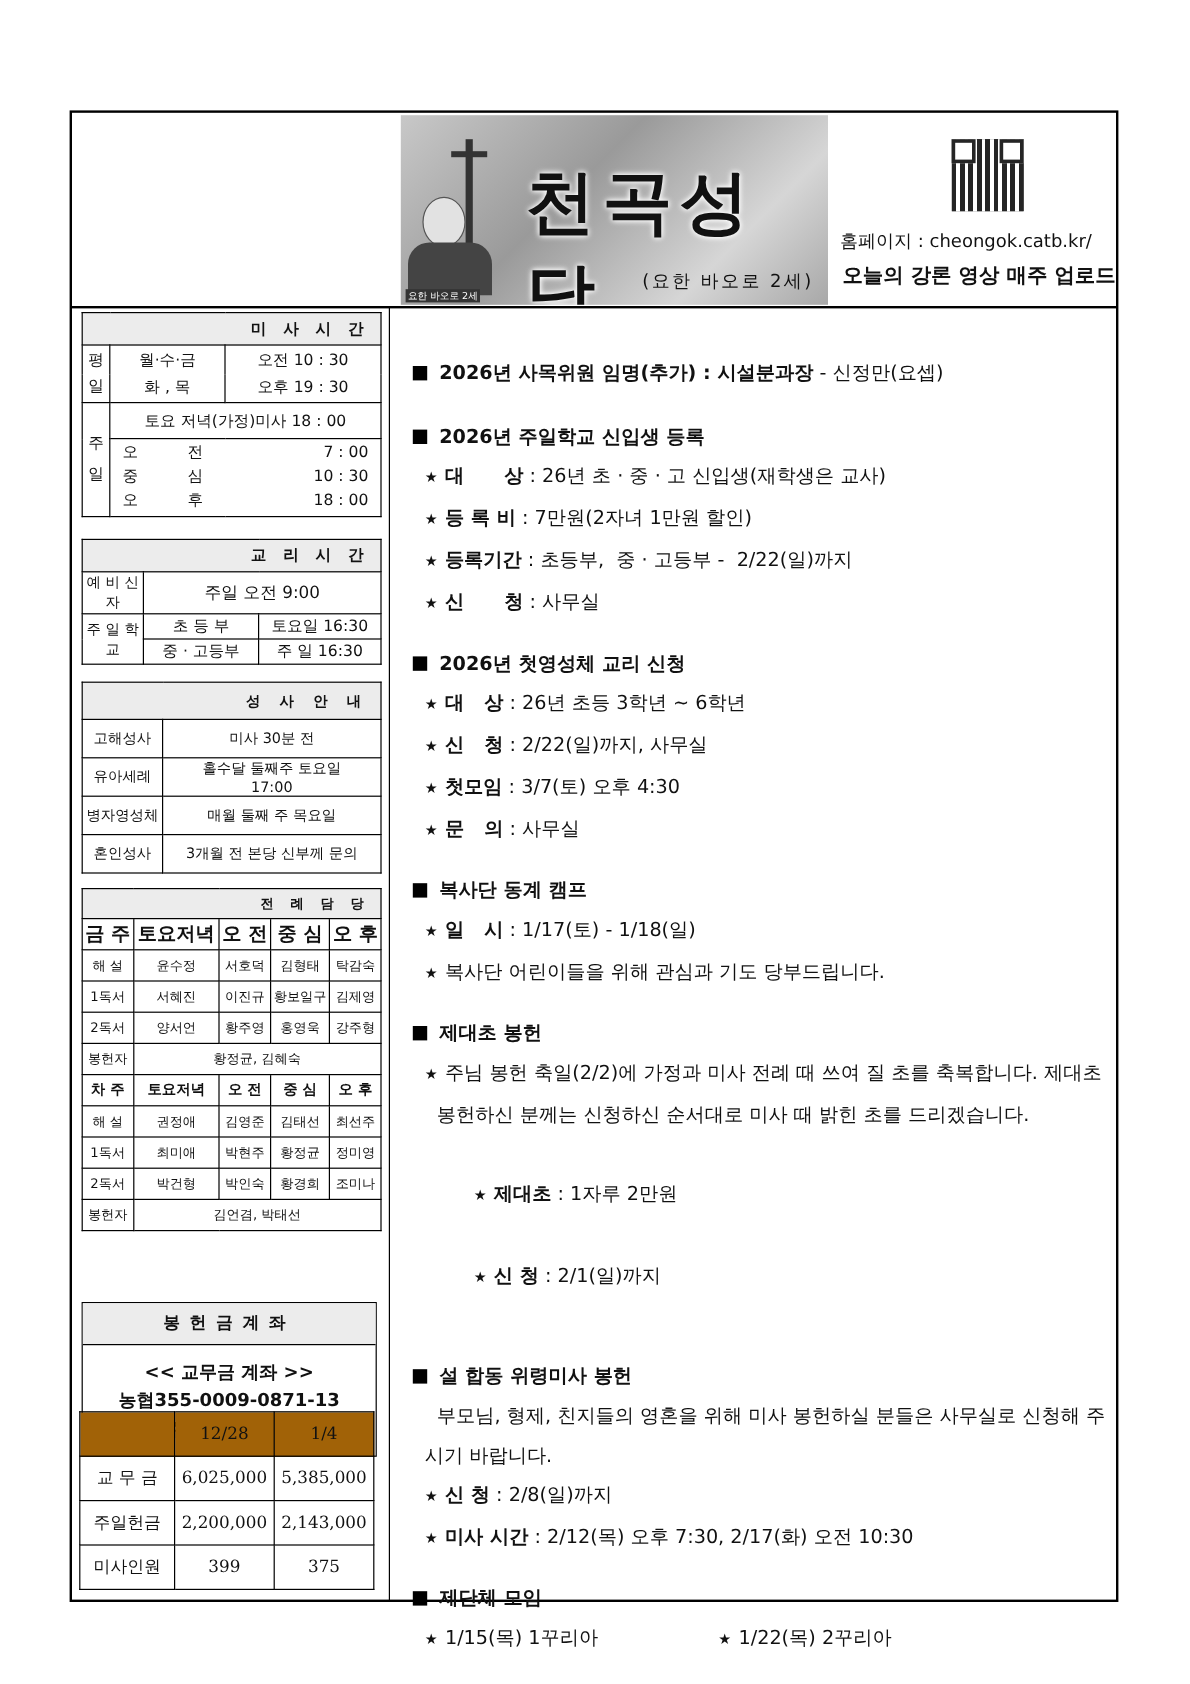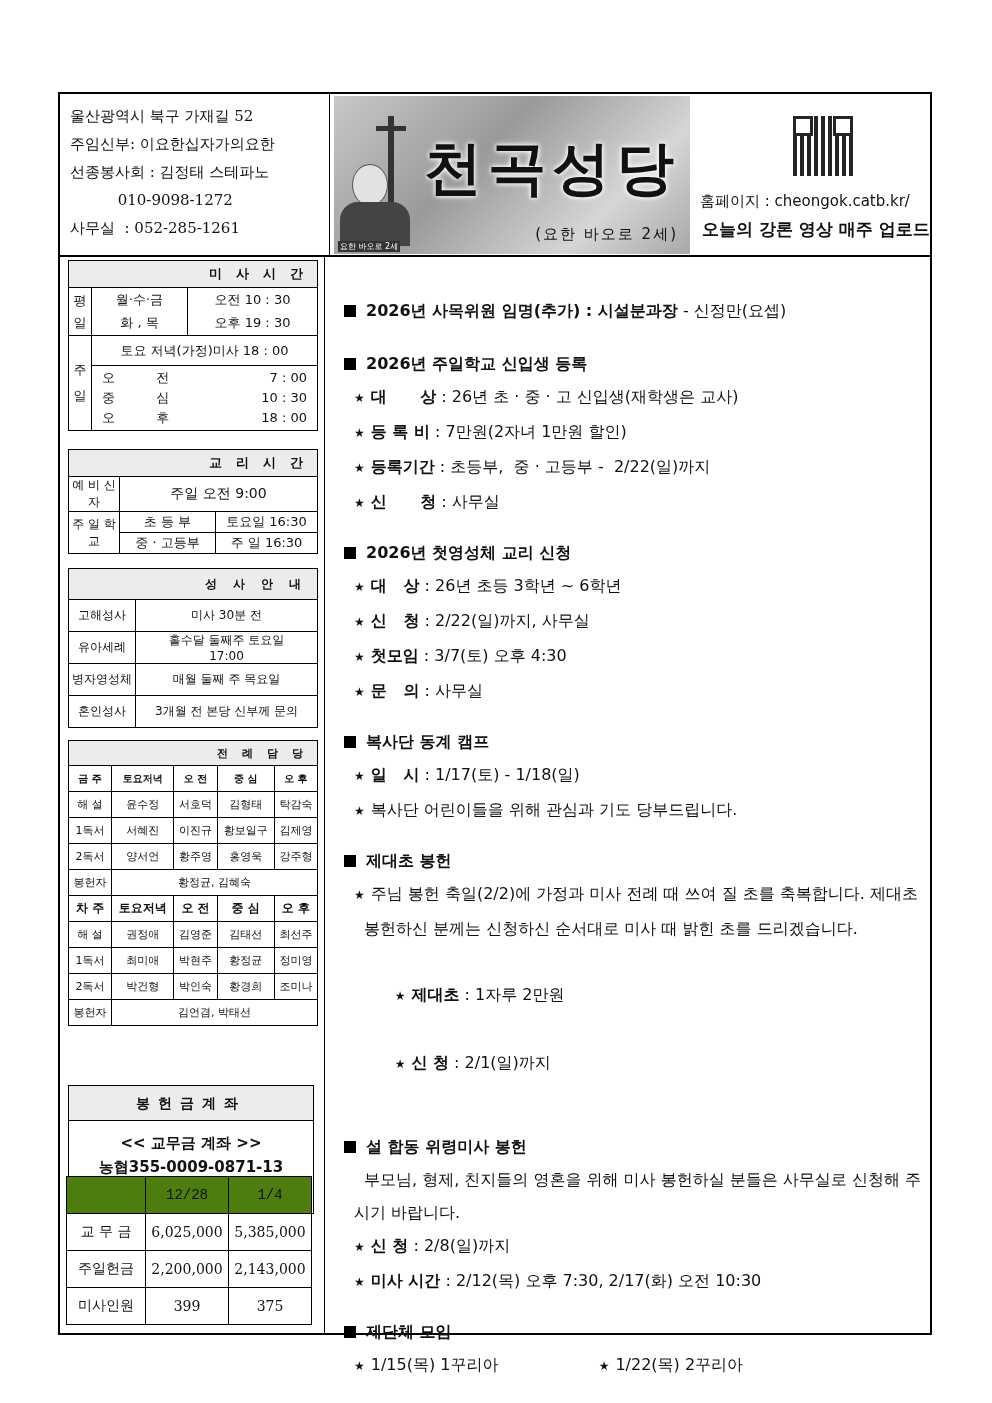--- a/index.html
+++ b/index.html
@@ -1,21 +1,21 @@
 <!DOCTYPE html>
 <html><head>
 <meta charset="utf-8">
 <style>
   html,body{margin:0;padding:0;background:#fff;}
   body{width:992px;height:1403px;position:relative;font-family:"DejaVu Sans","Liberation Sans",sans-serif;color:#111;}
   .frame{position:absolute;left:58px;top:92px;width:874px;height:1243px;border:2px solid #000;box-sizing:border-box;}
   .hdr-left{position:absolute;left:0;top:0;width:270px;height:161px;border-right:1px solid #000;box-sizing:border-box;padding:8px 0 0 10px;}
   .hdr-left div{font-size:15px;line-height:28px;font-family:"DejaVu Serif","Liberation Serif",serif;white-space:pre;}
   .hdr-banner{position:absolute;left:274px;top:2px;width:356px;height:158px;background:linear-gradient(135deg,#c8c8c8,#9a9a9a 40%,#d6d6d6 75%,#a8a8a8);overflow:hidden;}
-  .banner-title{position:absolute;left:90px;top:34px;font-size:58px;font-weight:900;letter-spacing:6px;color:#111;text-shadow:0 0 4px #fff,0 0 6px #fff;font-family:"DejaVu Sans",sans-serif;}
+  .banner-title{position:absolute;left:104px;top:34px;font-size:58px;font-weight:900;letter-spacing:6px;color:#111;text-shadow:0 0 4px #fff,0 0 6px #fff;font-family:"DejaVu Sans",sans-serif;}
   .banner-sub{position:absolute;right:12px;bottom:10px;font-size:15px;letter-spacing:2px;}
   .pope{position:absolute;left:6px;top:20px;width:84px;height:130px;}
   .pope .staff{position:absolute;left:48px;top:0;width:6px;height:130px;background:#333;}
   .pope .cross{position:absolute;left:36px;top:10px;width:30px;height:5px;background:#333;}
   .pope .head{position:absolute;left:12px;top:48px;width:34px;height:40px;border-radius:50%;background:#e2e2e2;border:1px solid #555;}
   .pope .body{position:absolute;left:0;top:86px;width:70px;height:44px;background:#444;border-radius:18px 18px 0 0;}
   .pope-caption{position:absolute;left:4px;bottom:2px;font-size:8px;color:#fff;background:#333;padding:0 2px;}
   .hdr-right{position:absolute;left:630px;top:0;width:240px;height:161px;text-align:center;}
   .qr{position:absolute;left:103px;top:22px;width:60px;height:60px;background:
       repeating-linear-gradient(90deg,#000 0 4px,#fff 4px 7px),#000;opacity:.85;}
@@ -36,34 +36,27 @@
   .sq{display:inline-block;width:12px;height:12px;background:#000;margin-right:10px;vertical-align:-1px;}
   .line{font-size:16px;line-height:33px;padding-left:10px;white-space:nowrap;}
   .line b{font-weight:bold;}
   .star{margin-right:6px;font-size:12px;}
   .para{font-size:16px;line-height:33px;padding-left:18px;}
   .offer{position:absolute;left:8px;width:244px;border:1px solid #000;}
   .offer .t{background:#ececec;border-bottom:1px solid #000;text-align:center;font-weight:bold;height:34px;line-height:34px;letter-spacing:8px;font-size:14px;}
   .offer .b{text-align:center;font-weight:bold;font-size:15px;line-height:24px;padding:10px 0;}
   .fin{position:absolute;left:6px;width:246px;font-size:14px;}
   .fin td{border:1px solid #000;text-align:center;height:34px;font-family:"DejaVu Serif","Liberation Serif",serif;}
-  .fin tr:first-child td{background:#4d7c0f;font-family:Liberation Mono, monospace;}
+  .fin tr:first-child td{background:#a16207;}
 </style>
 </head>
 <body>
 
 <div class="frame">
 
-  <div class="hdr-left">
-    <div>울산광역시 북구 가재길 52</div>
-    <div>주임신부: 이요한십자가의요한</div>
-    <div>선종봉사회 : 김정태 스테파노</div>
-    <div>          010-9098-1272</div>
-    <div>사무실  : 052-285-1261</div>
-  </div>
 
   <div class="hdr-banner">
     <div class="pope">
       <div class="staff"></div>
         <div class="cross"></div>
         <div class="head"></div>
         <div class="body"></div>
     </div>
     <div class="pope-caption">요한 바오로 2세</div>
     <div class="banner-title">천곡성당</div>
@@ -154,21 +147,21 @@
           <td>3개월 전 본당 신부께 문의</td>
         </tr>
   </tbody>
     </table>
 
   <table class="ltab" style="top:646px;font-size:11px;">
     <tbody>
         <tr>
           <th colspan="5" style="height:24px;">전례담당</th>
         </tr>
-    <tr style="height:26px;font-weight:bold;font-size:10px;">
+    <tr style="height:26px;font-weight:bold;font-size:16px;">
       <td>금 주</td>
       <td>토요저녁</td>
       <td>오 전</td>
       <td>중 심</td>
       <td>오 후</td>
     </tr>
     <tr style="height:26px;">
       <td>해 설</td>
           <td>윤수정</td>
           <td>서호덕</td>

